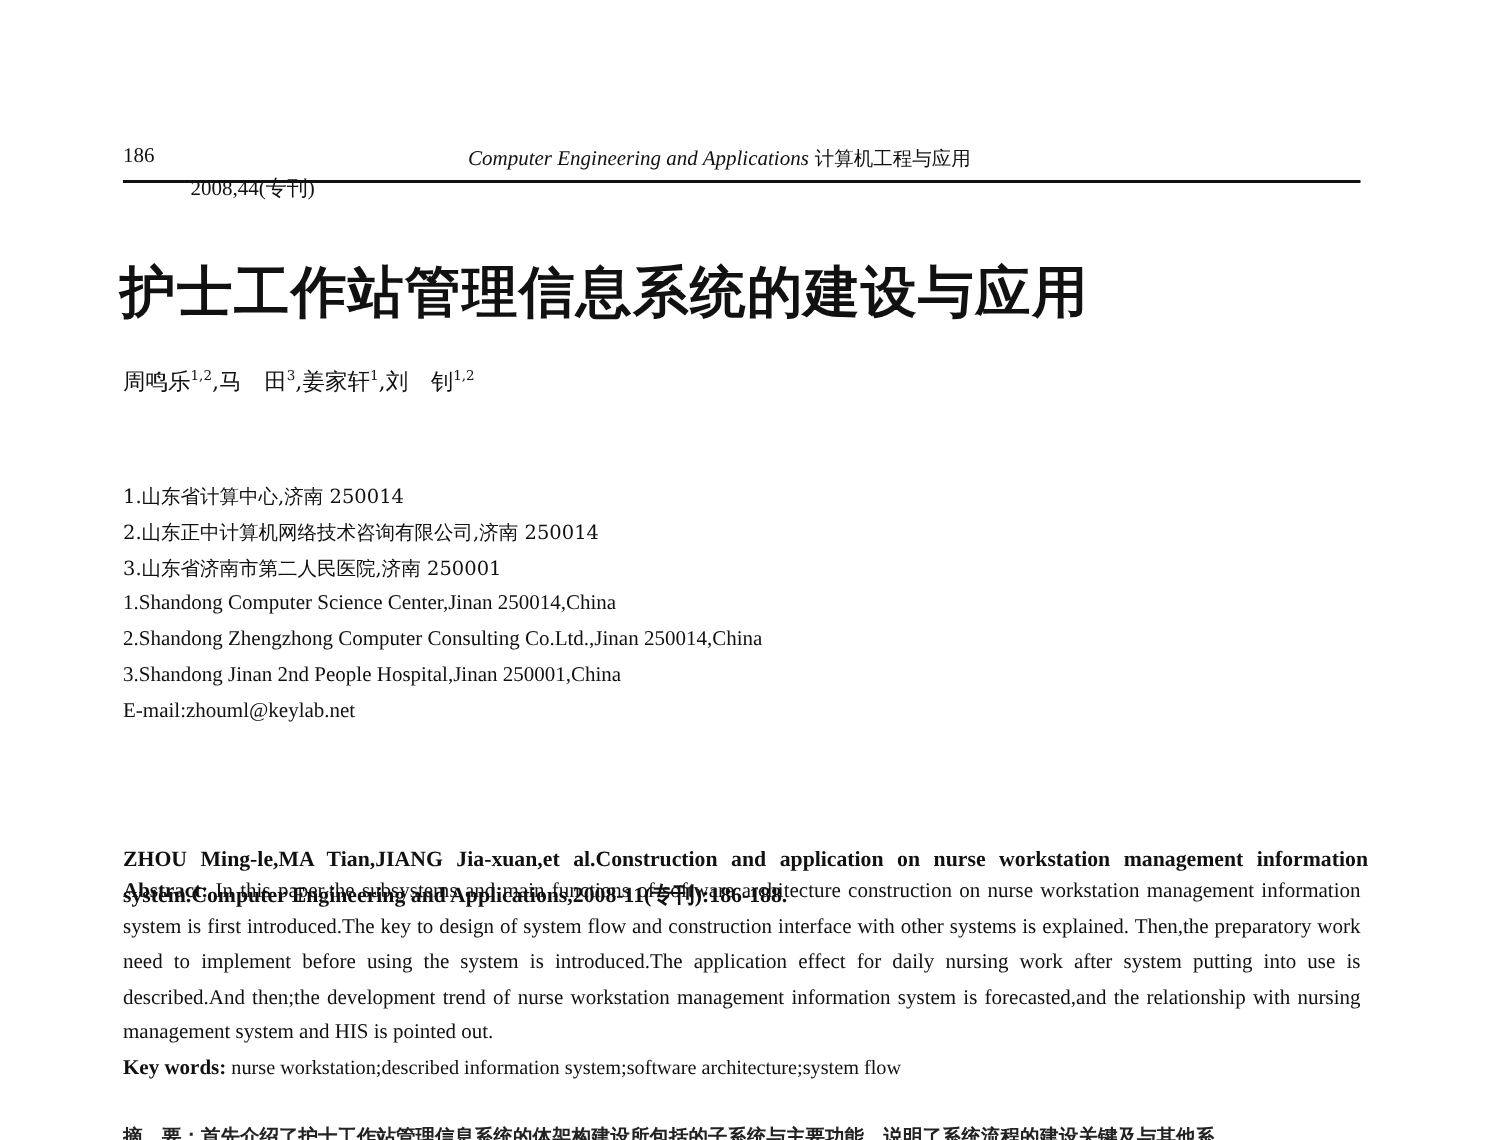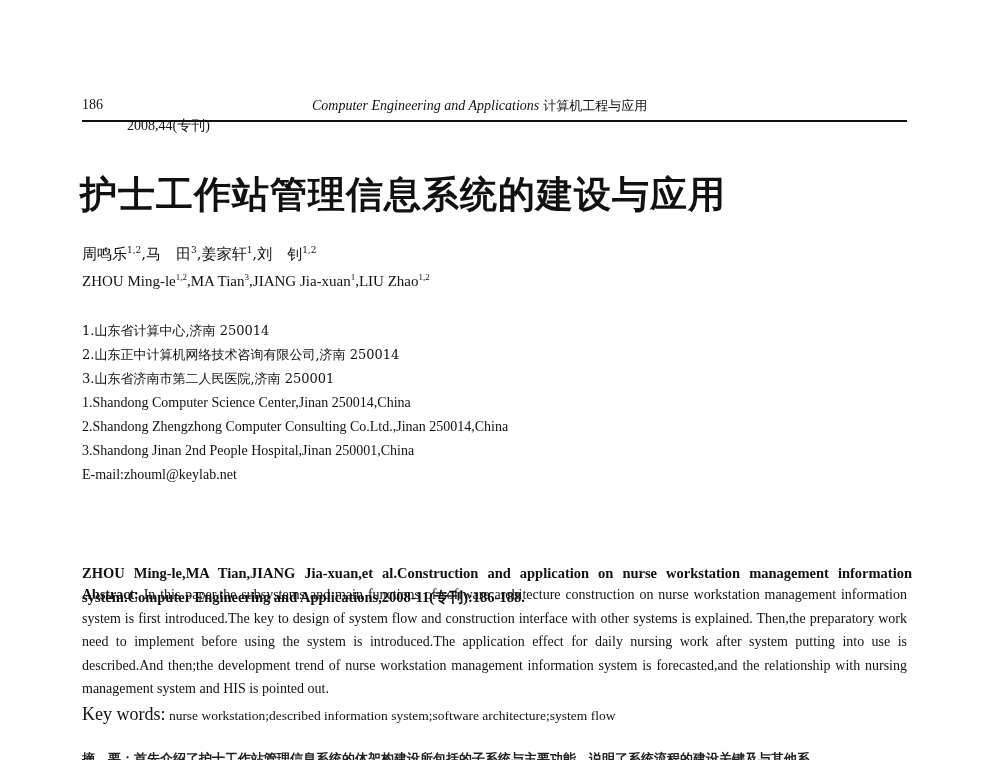--- a/index.html
+++ b/index.html
@@ -41,21 +41,21 @@
     .abstract {
       position: absolute; left: 82px; top: 583px; width: 825px;
       font-family: "Liberation Serif", serif; font-size: 14px; line-height: 23.5px; text-align: justify;
     }
     .abstract .label { font-weight: bold; }
 
     .keywords {
       position: absolute; left: 82px; top: 704px;
       font-family: "Liberation Serif", serif; font-size: 13.5px; white-space: nowrap;
     }
-    .keywords .label { font-weight: normal; font-size: 18px; }
+    .keywords .label { font-weight: bold; font-size: 14px; }
 
     .abstract-cn-cut {
       position: absolute; left: 82px; top: 744px; width: 830px; overflow: hidden; white-space: nowrap;
       font-family: "DejaVu Sans", sans-serif; font-size: 13px; font-weight: bold; color: #222;
       height: 16px; line-height: 30px;
     }
   </style>
 </head>
 <body>
 
@@ -69,23 +69,20 @@
     </span>
   </div>
   <div class="header-rule"></div>
 
   <h1 class="title">护士工作站管理信息系统的建设与应用</h1>
 
   <div class="authors-cn">
     <span>周鸣乐</span><sup>1,2</sup>,<span>马　田</span><sup>3</sup>,<span>姜家轩</span><sup>1</sup>,<span>刘　钊</span><sup>1,2</sup>
   </div>
 
-  <div class="authors-en">
-    <span>ZHOU Ming-le</span><sup>1,2</sup>,<span>MA Tian</span><sup>3</sup>,<span>JIANG Jia-xuan</span><sup>1</sup>,<span>LIU Zhao</span><sup>1,2</sup>
-  </div>
 
   <div class="affil cn" style="top:322px">1.山东省计算中心,济南 250014</div>
   <div class="affil cn" style="top:346px">2.山东正中计算机网络技术咨询有限公司,济南 250014</div>
   <div class="affil cn" style="top:370px">3.山东省济南市第二人民医院,济南 250001</div>
   <div class="affil" style="top:395px">1.Shandong Computer Science Center,Jinan 250014,China</div>
   <div class="affil" style="top:419px">2.Shandong Zhengzhong Computer Consulting Co.Ltd.,Jinan 250014,China</div>
   <div class="affil" style="top:443px">3.Shandong Jinan 2nd People Hospital,Jinan 250001,China</div>
   <div class="affil" style="top:467px">E-mail:zhouml@keylab.net</div>
 
   <div class="citation">ZHOU Ming-le,MA Tian,JIANG Jia-xuan,et al.Construction and application on nurse workstation management information system.Computer Engineering and Applications,2008-11(专刊):186-188.</div>

